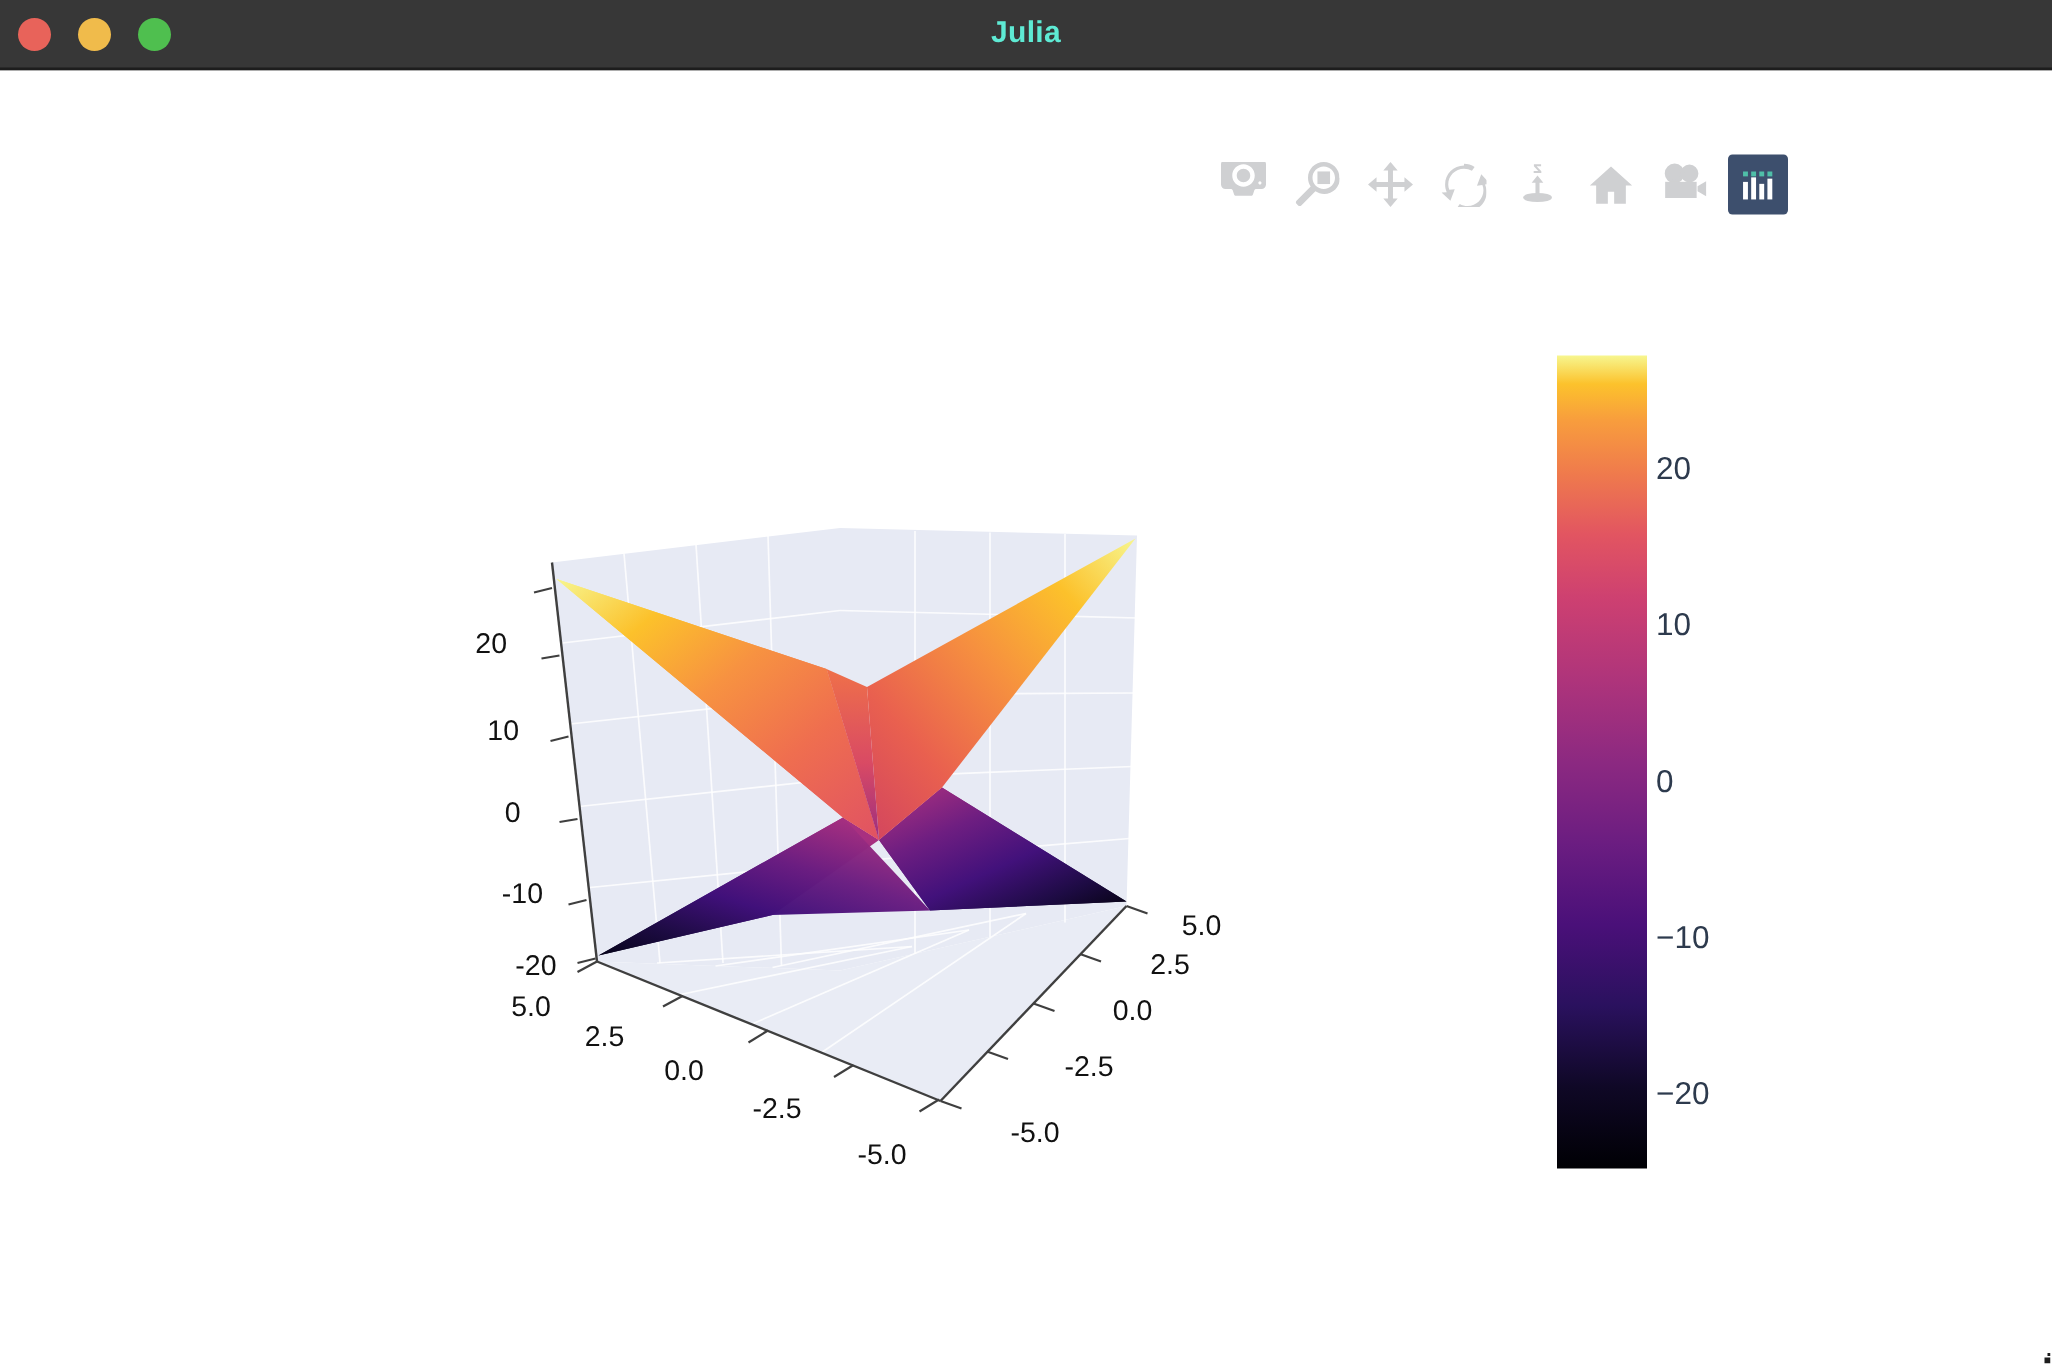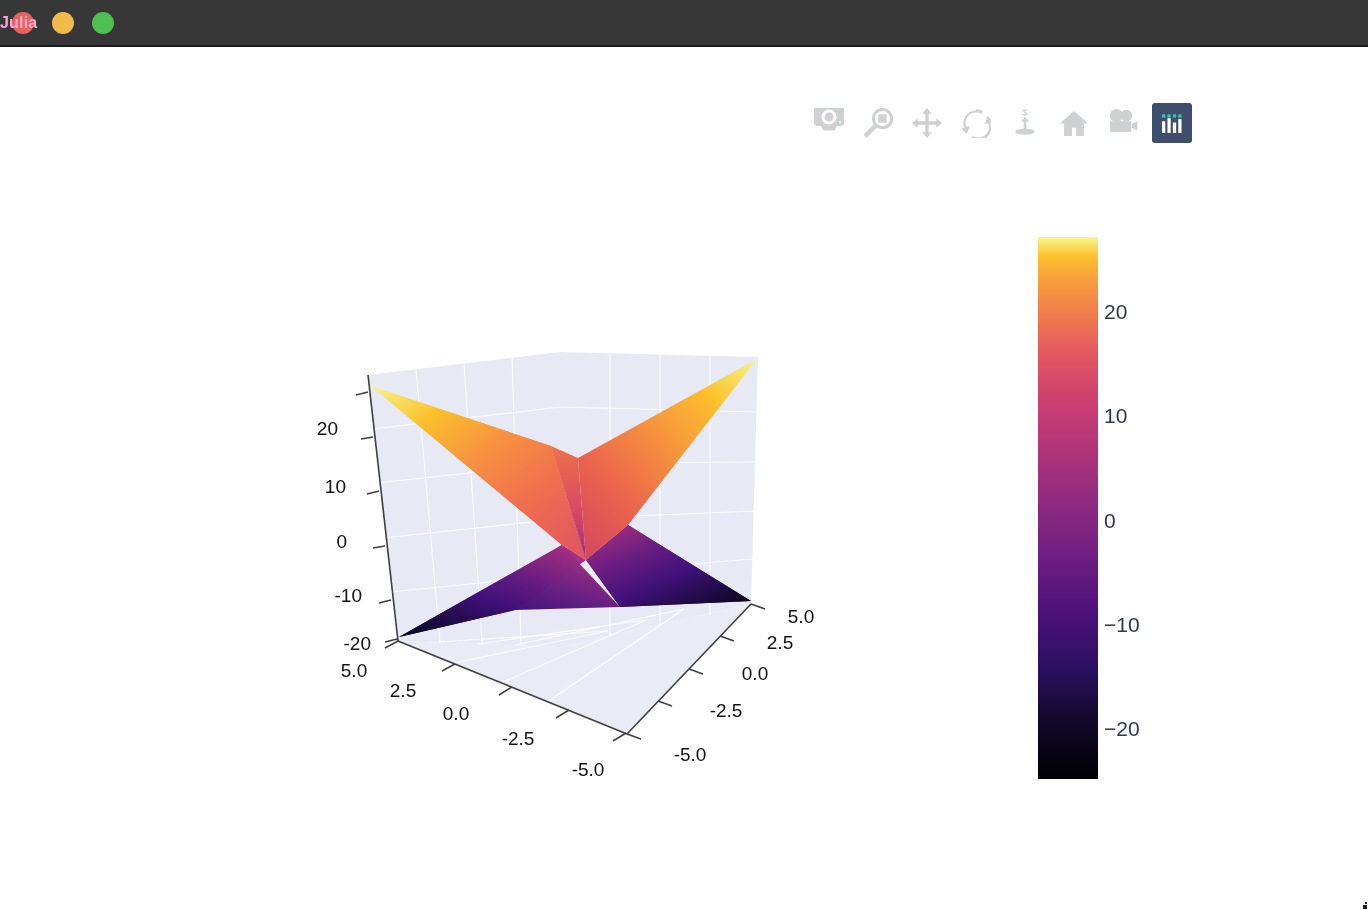--- a/index.html
+++ b/index.html
@@ -30,23 +30,23 @@
     margin-left: 12px;
   }
   .tl-dot {
     width: 22px; height: 22px;
     border-radius: 50%;
     display: block;
   }
   #window-title {
     position: absolute;
     left: 0; right: 0;
-    text-align: left;
-    color: #f9a8d4;
-    font-size: 16px;
+    text-align: center;
+    color: #5eead4;
+    font-size: 20px;
     font-weight: bold;
     letter-spacing: 0.2px;
     pointer-events: none;
   }
 
   
   #plot-toolbar {
     position: absolute;
     top: 53px;
     right: 176px;

